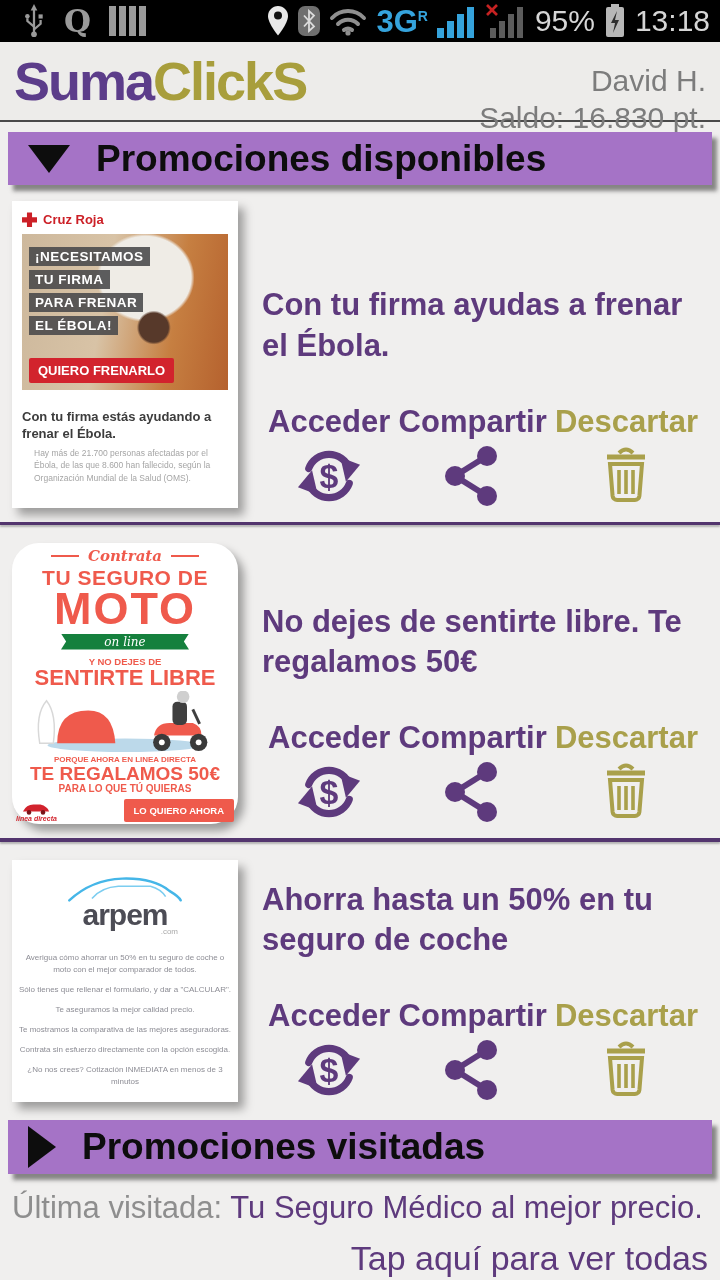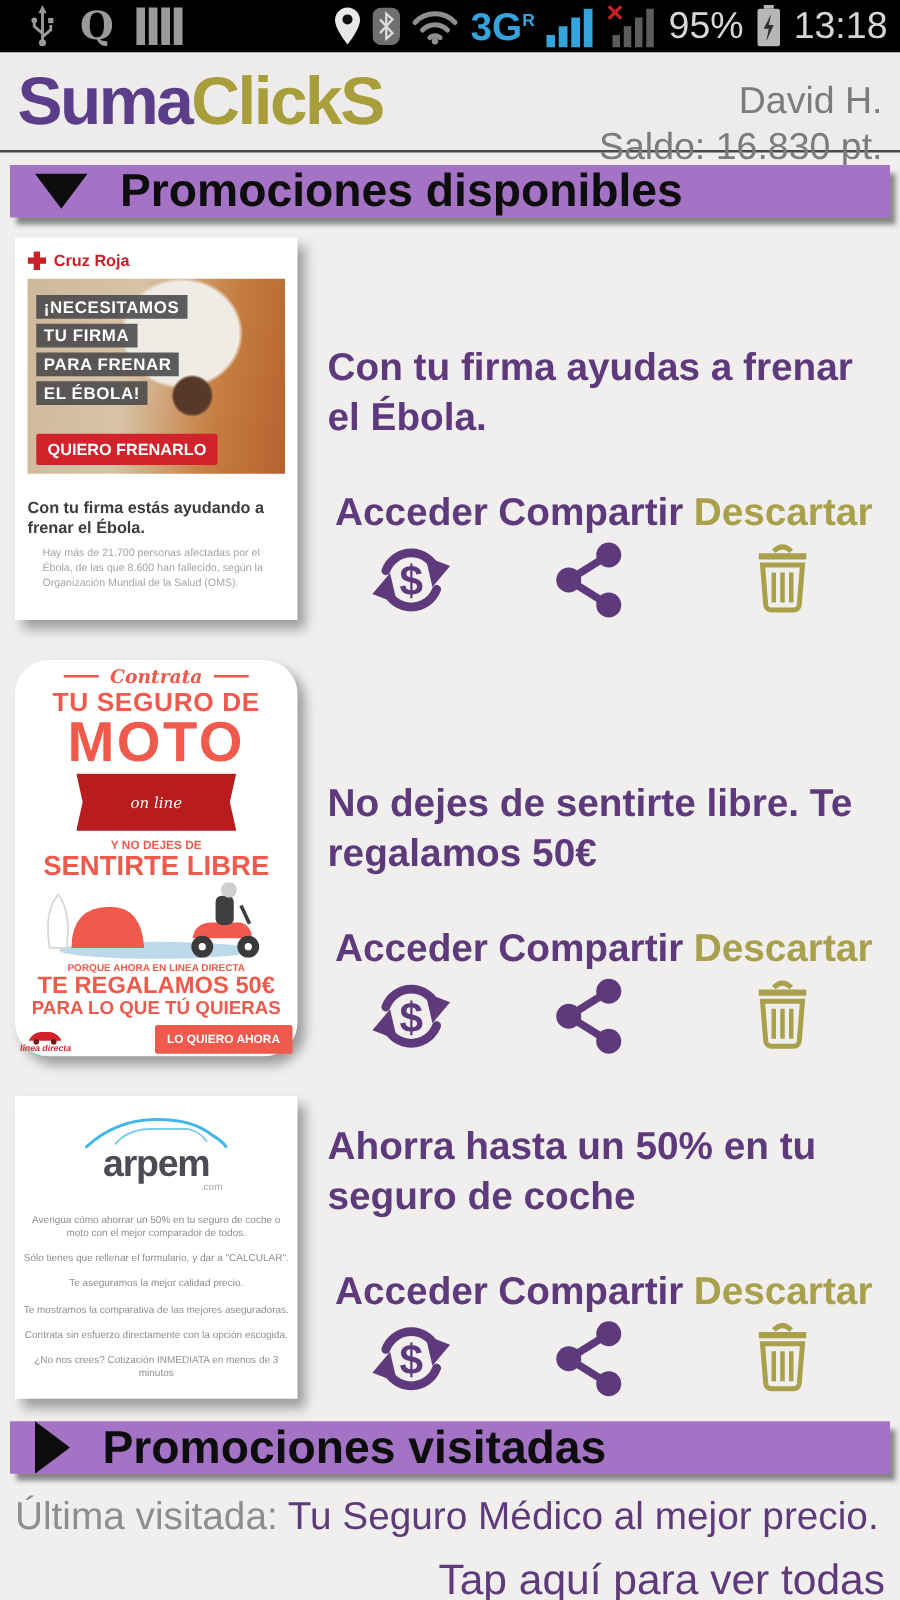--- a/index.html
+++ b/index.html
@@ -61,29 +61,29 @@
   .t1-caption{padding-top:19px;font-size:13px;font-weight:bold;color:#3c3c3c;line-height:1.25;}
   .t1-small{padding-top:5px;font-size:8.5px;color:#a5a5a5;line-height:1.45;padding-bottom:16px;margin-left:12px;}
 
   
   .t2{display:flex;flex-direction:column;align-items:center;padding:4px 2px 2px;border-radius:27px;}
   .t2-script{color:#ef5a4c;font-size:15px;font-style:italic;font-weight:bold;
              font-family:"DejaVu Serif",serif;display:flex;align-items:center;gap:9px;}
   .dash{width:28px;height:2px;background:#ef5a4c;}
   .t2-l1{color:#ef5a4c;font-weight:bold;font-size:21px;margin-top:1px;letter-spacing:.5px;}
   .t2-l2{color:#ef5a4c;font-weight:bold;font-size:45px;line-height:.85;letter-spacing:2px;}
-  .t2-ribbon{background:#b91c1c;color:#fff;font-style:italic;font-size:12px;padding:16px 0;margin-top:5px;
+  .t2-ribbon{background:#15803d;color:#fff;font-style:italic;font-size:12px;padding:1px 0;margin-top:5px;
              width:128px;text-align:center;font-family:"DejaVu Serif",serif;
              clip-path:polygon(0 0,100% 0,96% 50%,100% 100%,0 100%,4% 50%);}
   .t2-l3{color:#ef5a4c;font-weight:bold;font-size:9.5px;margin-top:6px;}
   .t2-l4{color:#ef5a4c;font-weight:bold;font-size:22px;line-height:1;}
   .t2-art{width:198px;height:62px;margin-top:2px;}
   .t2-small{color:#ef5a4c;font-size:8px;font-weight:bold;margin-top:2px;}
   .t2-big{color:#ef5a4c;font-weight:bold;font-size:19px;line-height:1.05;}
-  .t2-l5{color:#ef5a4c;font-weight:bold;font-size:15px;line-height:1.1;}
+  .t2-l5{color:#ef5a4c;font-weight:bold;font-size:10px;line-height:1.1;}
   .t2-foot{display:flex;width:100%;justify-content:space-between;align-items:flex-end;margin-top:5px;padding:0 2px;box-sizing:border-box;}
   .t2-brand{display:flex;flex-direction:column;align-items:center;font-size:7px;color:#d2232d;font-weight:bold;font-style:italic;}
   .t2-btn{background:#ef5a4c;color:#fff;font-size:9.5px;font-weight:bold;padding:6px 10px;border-radius:2px;}
 
   
   .t3{display:flex;flex-direction:column;align-items:center;padding:12px 4px 6px;}
   .t3-car{width:126px;height:34px;}
   .t3-brand{font-size:30px;font-weight:bold;color:#4c4c55;line-height:.85;margin-top:-4px;letter-spacing:-1px;}
   .t3-suffix{font-size:8px;color:#aaa;width:100%;text-align:right;padding-right:56px;box-sizing:border-box;}
   .t3-lines{margin-top:16px;width:100%;}

